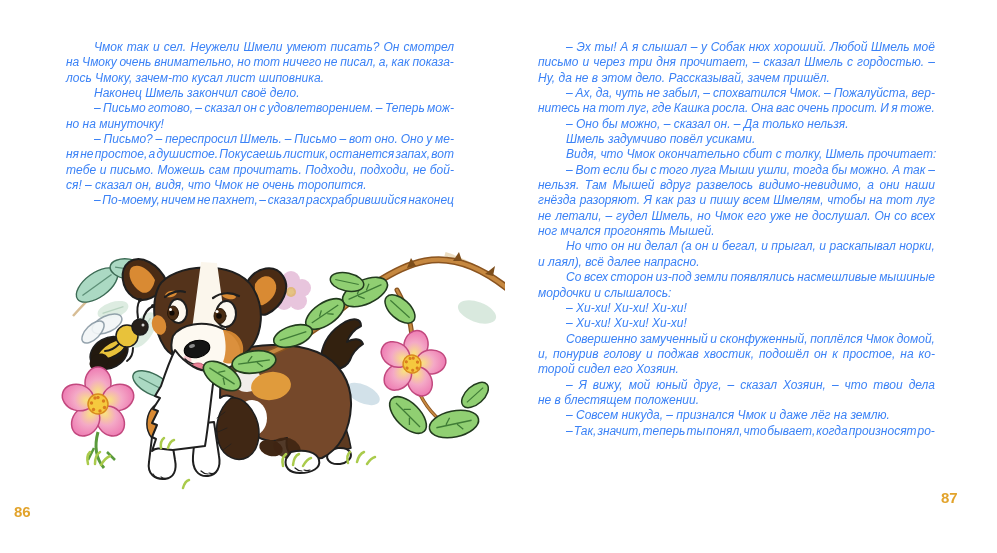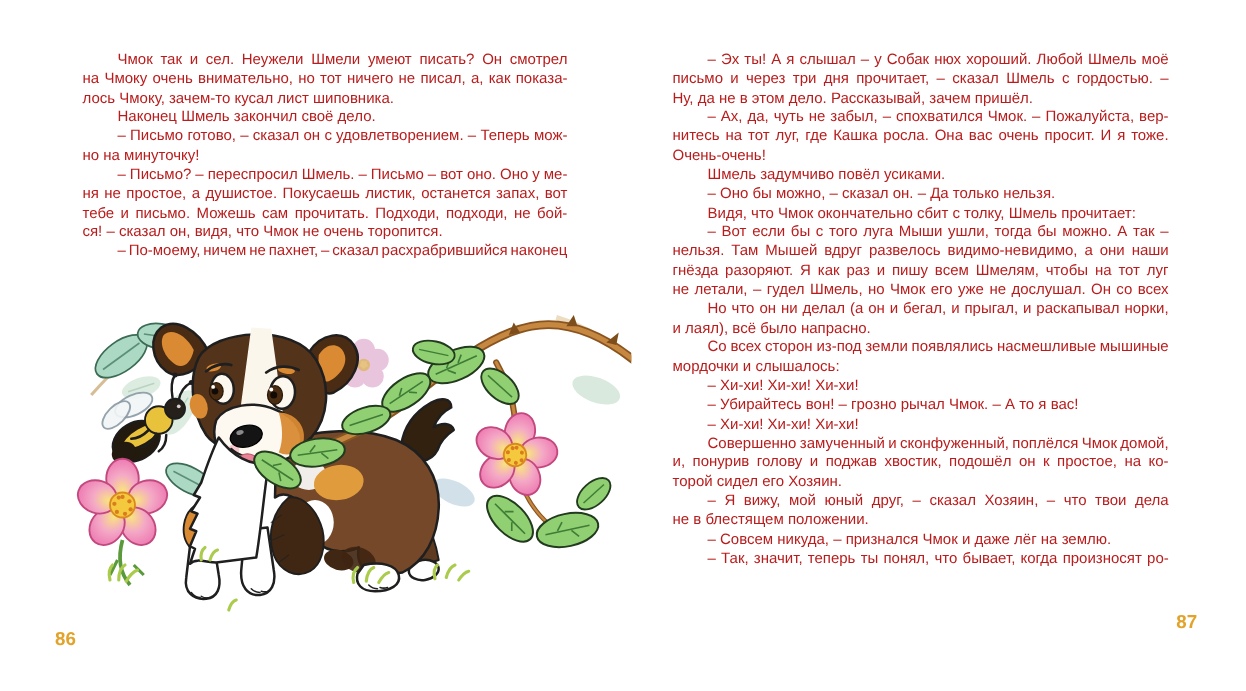--- a/index.html
+++ b/index.html
@@ -2,33 +2,33 @@
 <html><head>
 <meta charset="utf-8">
 <style>
   html,body{margin:0;padding:0;}
   body{
     width:997px;height:553px;background:#ffffff;overflow:hidden;
     font-family:"Liberation Sans","DejaVu Sans",sans-serif;
   }
   .spread{position:relative;width:997px;height:553px;background:#ffffff;}
   .text-block{
-    position:absolute;color:#b91c1c;font-size:12px;line-height:15.35px;
-    font-weight:500;letter-spacing:0;
+    position:absolute;color:#3b82f6;font-size:12px;line-height:15.35px;
+    font-weight:500;letter-spacing:0;font-style:italic;
   }
   .text-left{left:66px;top:40px;width:388px;}
   .text-right{left:538px;top:40px;width:397px;}
   .line{height:15.35px;white-space:nowrap;overflow:visible;}
   .line.indent{padding-left:28px;}
   .line.just{display:flex;justify-content:space-between;white-space:nowrap;}
   .line.just span{display:inline-block;}
   .page-number{
     position:absolute;color:#e2a32b;font-weight:bold;font-size:15px;
   }
-  .pn-left{left:44px;top:503px;}
+  .pn-left{left:14px;top:503px;}
   .pn-right{left:941px;top:489px;}
   .illustration{position:absolute;left:55px;top:252px;}
 </style>
 </head>
 <body>
 
 <div class="spread">
 
   <div>
     <div class="text-block text-left">
@@ -449,23 +449,22 @@
           <span>Кашка</span>
           <span>росла.</span>
           <span>Она</span>
           <span>вас</span>
           <span>очень</span>
           <span>просит.</span>
           <span>И</span>
           <span>я</span>
           <span>тоже.</span>
         </div>
-        <div class="line">Очень-очень!</div>
+        <div class="line indent">– Оно бы можно, – сказал он. – Да только нельзя.</div>
         <div class="line indent">Шмель задумчиво повёл усиками.</div>
-        <div class="line indent">– Оно бы можно, – сказал он. – Да только нельзя.</div>
         <div class="line indent">Видя, что Чмок окончательно сбит с толку, Шмель прочитает:</div>
         <div class="line indent just">
           <span>–</span>
           <span>Вот</span>
           <span>если</span>
           <span>бы</span>
           <span>с</span>
           <span>того</span>
           <span>луга</span>
           <span>Мыши</span>
@@ -512,50 +511,50 @@
           <span>но</span>
           <span>Чмок</span>
           <span>его</span>
           <span>уже</span>
           <span>не</span>
           <span>дослушал.</span>
           <span>Он</span>
           <span>со</span>
           <span>всех</span>
         </div>
+        <div class="line">ног мчался прогонять Мышей.</div>
         <div class="line indent just">
           <span>Но</span>
           <span>что</span>
           <span>он</span>
           <span>ни</span>
           <span>делал</span>
           <span>(а</span>
           <span>он</span>
           <span>и</span>
           <span>бегал,</span>
           <span>и</span>
           <span>прыгал,</span>
           <span>и</span>
           <span>раскапывал</span>
           <span>норки,</span>
         </div>
-        <div class="line">и лаял), всё было напрасно.</div>
+        <div class="line">и лаял), всё далее напрасно.</div>
         <div class="line indent just">
           <span>Со</span>
           <span>всех</span>
           <span>сторон</span>
           <span>из-под</span>
           <span>земли</span>
           <span>появлялись</span>
           <span>насмешливые</span>
           <span>мышиные</span>
         </div>
         <div class="line">мордочки и слышалось:</div>
         <div class="line indent">– Хи-хи! Хи-хи! Хи-хи!</div>
-        <div class="line indent">– Убирайтесь вон! – грозно рычал Чмок. – А то я вас!</div>
         <div class="line indent">– Хи-хи! Хи-хи! Хи-хи!</div>
         <div class="line indent just">
           <span>Совершенно</span>
           <span>замученный</span>
           <span>и</span>
           <span>сконфуженный,</span>
           <span>поплёлся</span>
           <span>Чмок</span>
           <span>домой,</span>
         </div>

